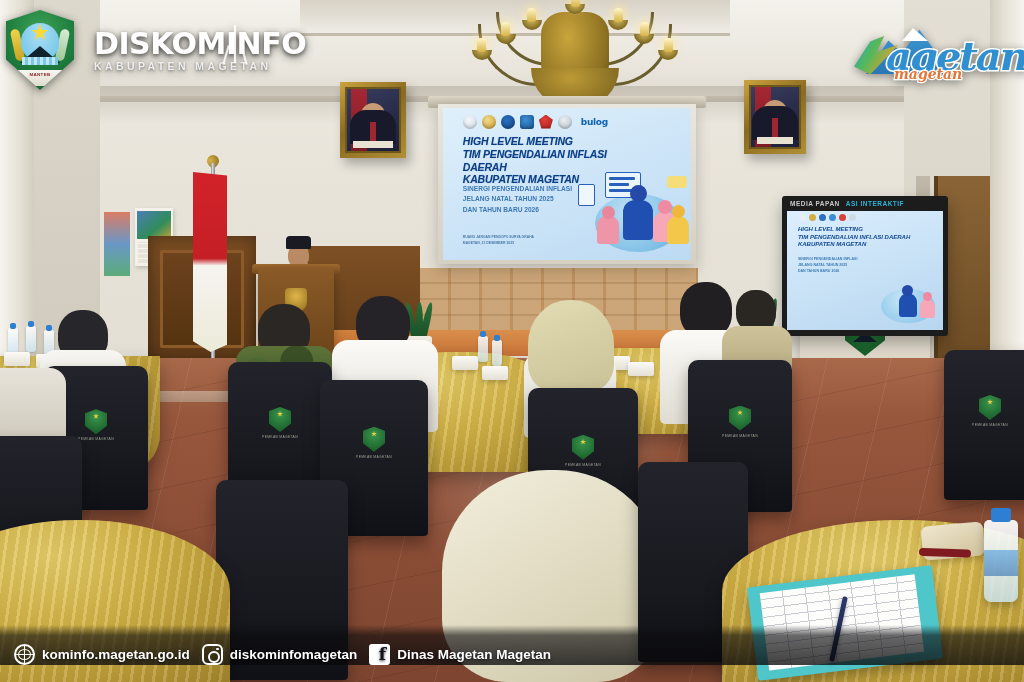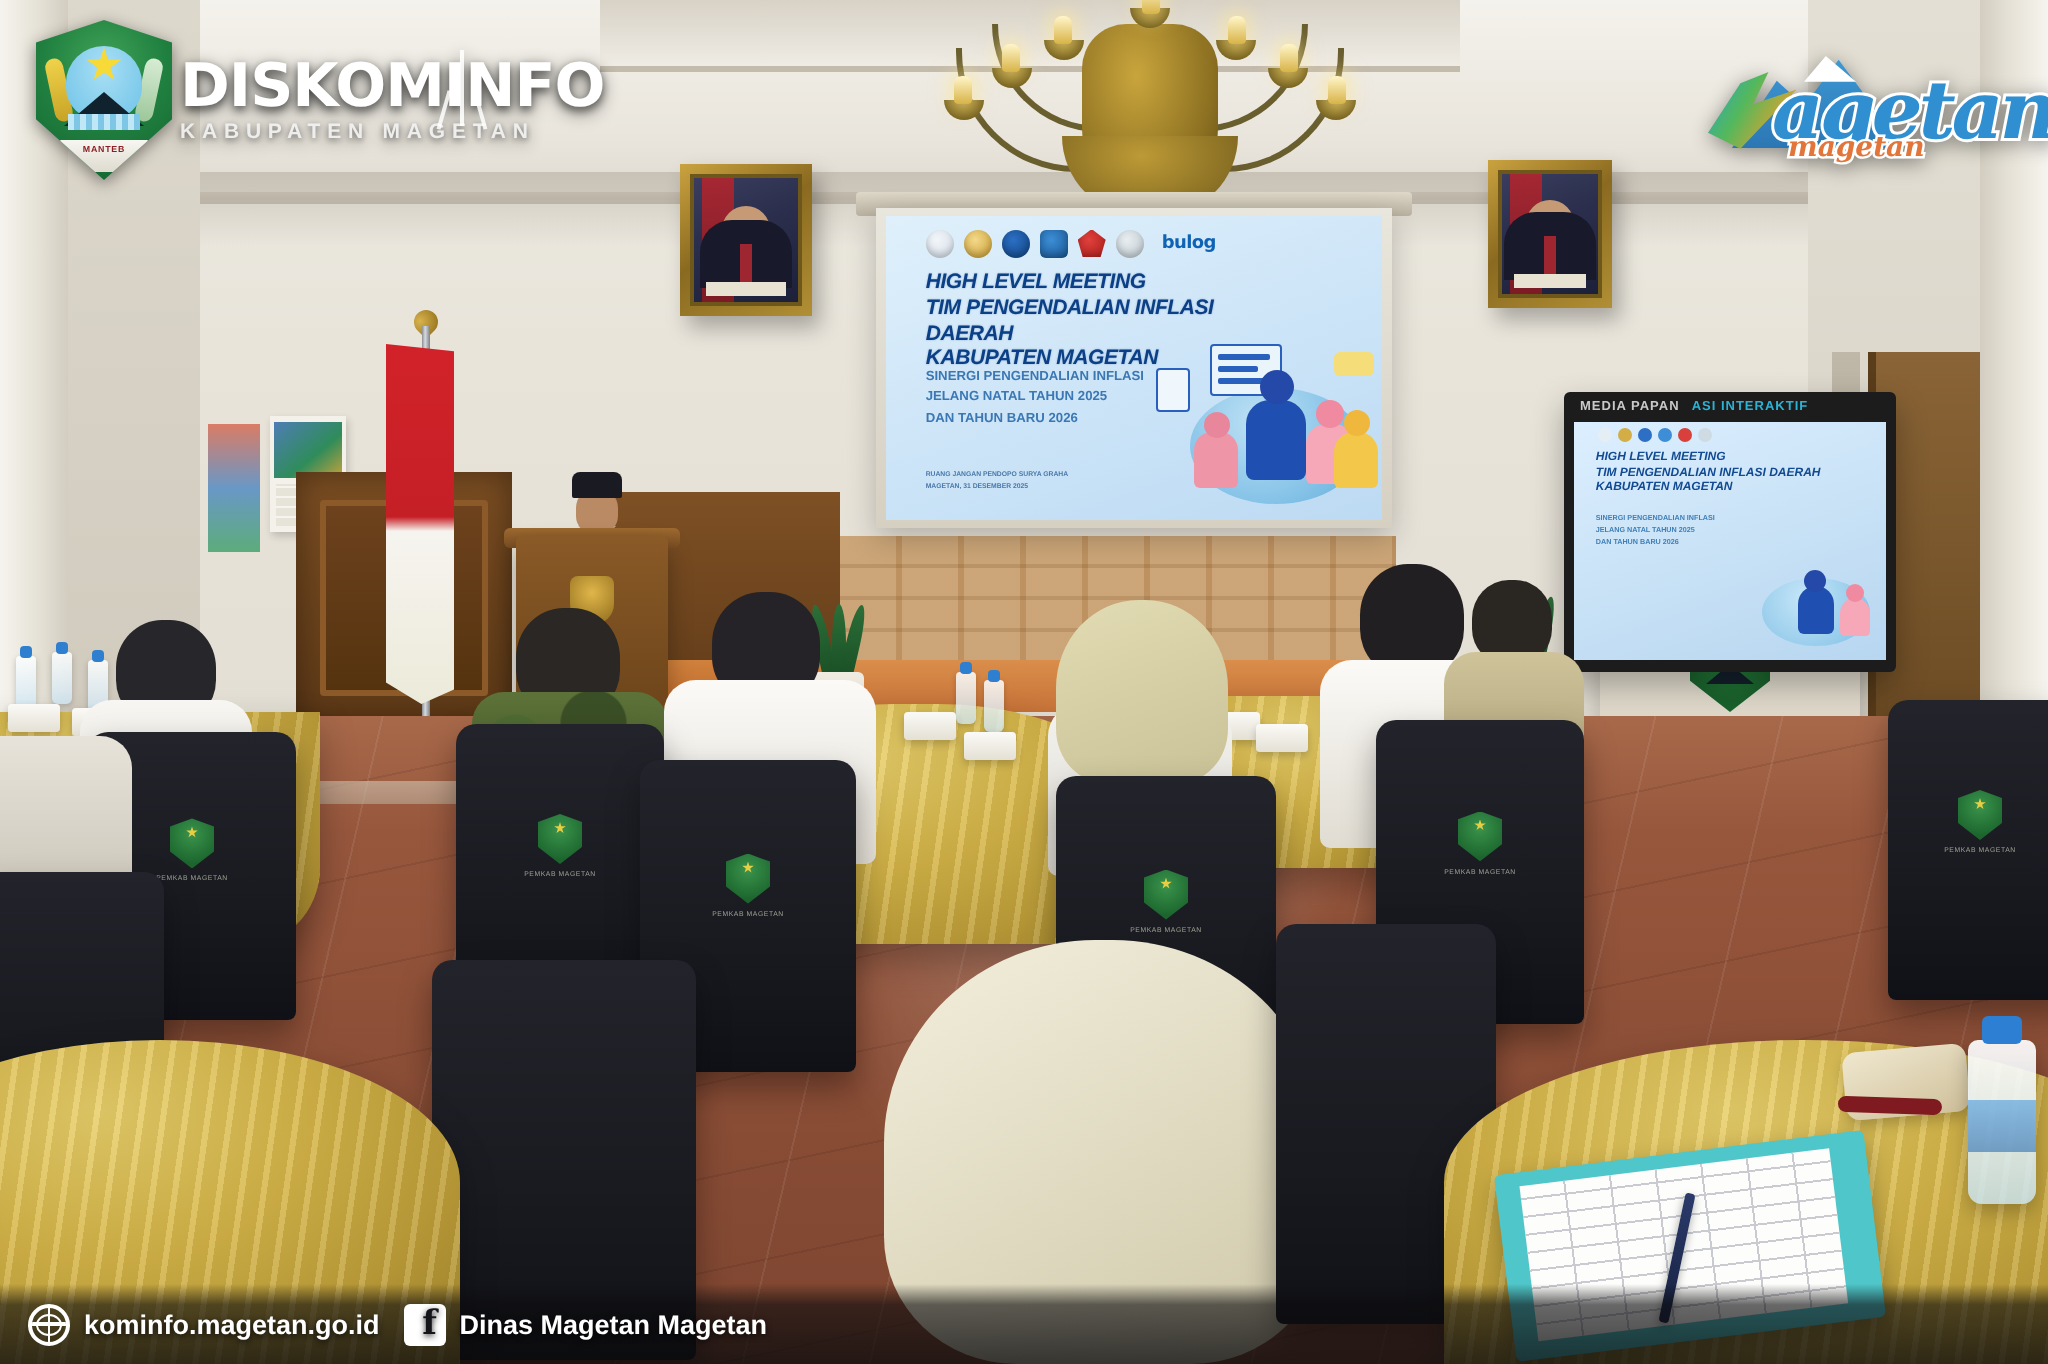--- a/index.html
+++ b/index.html
@@ -576,22 +576,22 @@
     border-radius:7px; transform:rotate(-5deg);
     box-shadow:0 3px 7px rgba(0,0,0,.22);
   }
   .snackwrap .band{
     position:absolute; left:-4px; bottom:2px; width:52px; height:8px;
     background:#7e1a20; border-radius:4px; transform:rotate(7deg);
   }
 
   
   .logo-left{
-    position:absolute; left:18px; top:8px; height:84px;
-    display:flex; align-items:center; gap:4px;
+    position:absolute; left:6px; top:8px; height:84px;
+    display:flex; align-items:center; gap:20px;
     filter:drop-shadow(0 2px 4px rgba(0,0,0,.45));
   }
   .emblem-magetan{
     position:relative; width:68px; height:80px;
     background:
       radial-gradient(circle at 50% 26%,#3fa257 0%,#208040 45%,#13622f 100%);
     clip-path:polygon(50% 0%,100% 14%,100% 62%,50% 100%,0% 62%,0% 14%);
   }
   .emblem-magetan .sky{
     position:absolute; left:22%; top:16%; width:56%; height:46%;
@@ -689,23 +689,23 @@
   }
   .logo-right .tag{
     position:absolute; left:56px; top:54px;
     font-size:14px; font-weight:bold; color:#e2763a;
     font-family:"DejaVu Serif", serif; font-style:italic;
     -webkit-text-stroke:2.4px #ffffff; paint-order:stroke fill;
   }
 
   
   .footer{
-    position:absolute; left:0; bottom:0; width:100%; height:40px;
+    position:absolute; left:0; bottom:17px; width:100%; height:40px;
     background:linear-gradient(180deg,rgba(12,12,14,.0) 0%,rgba(12,12,14,.62) 26%,rgba(10,10,12,.78) 100%);
-    display:flex; align-items:center; gap:12px;
+    display:flex; align-items:flex-end; gap:12px;
     padding:0 14px;
   }
   .fitem{
     display:flex; align-items:center; gap:7px;
     color:#ffffff; font-size:13.5px; font-weight:bold;
     text-shadow:0 1px 3px rgba(0,0,0,.8);
     white-space:nowrap;
   }
   .ficon{
     width:21px; height:21px; flex:0 0 21px;
@@ -1108,18 +1108,22 @@
   </div>
 
   <div class="footer">
     <div class="fitem">
       <span class="ficon web">
           <i></i>
         </span>
       <span>kominfo.magetan.go.id</span>
     </div>
     <div class="fitem">
+      <span class="ficon ig"></span>
+      <span>diskominfomagetan</span>
+    </div>
+    <div class="fitem">
       <span class="ficon fb">f</span>
       <span>Dinas Magetan Magetan</span>
     </div>
   </div>
 
 </div>
 
 </body></html>

